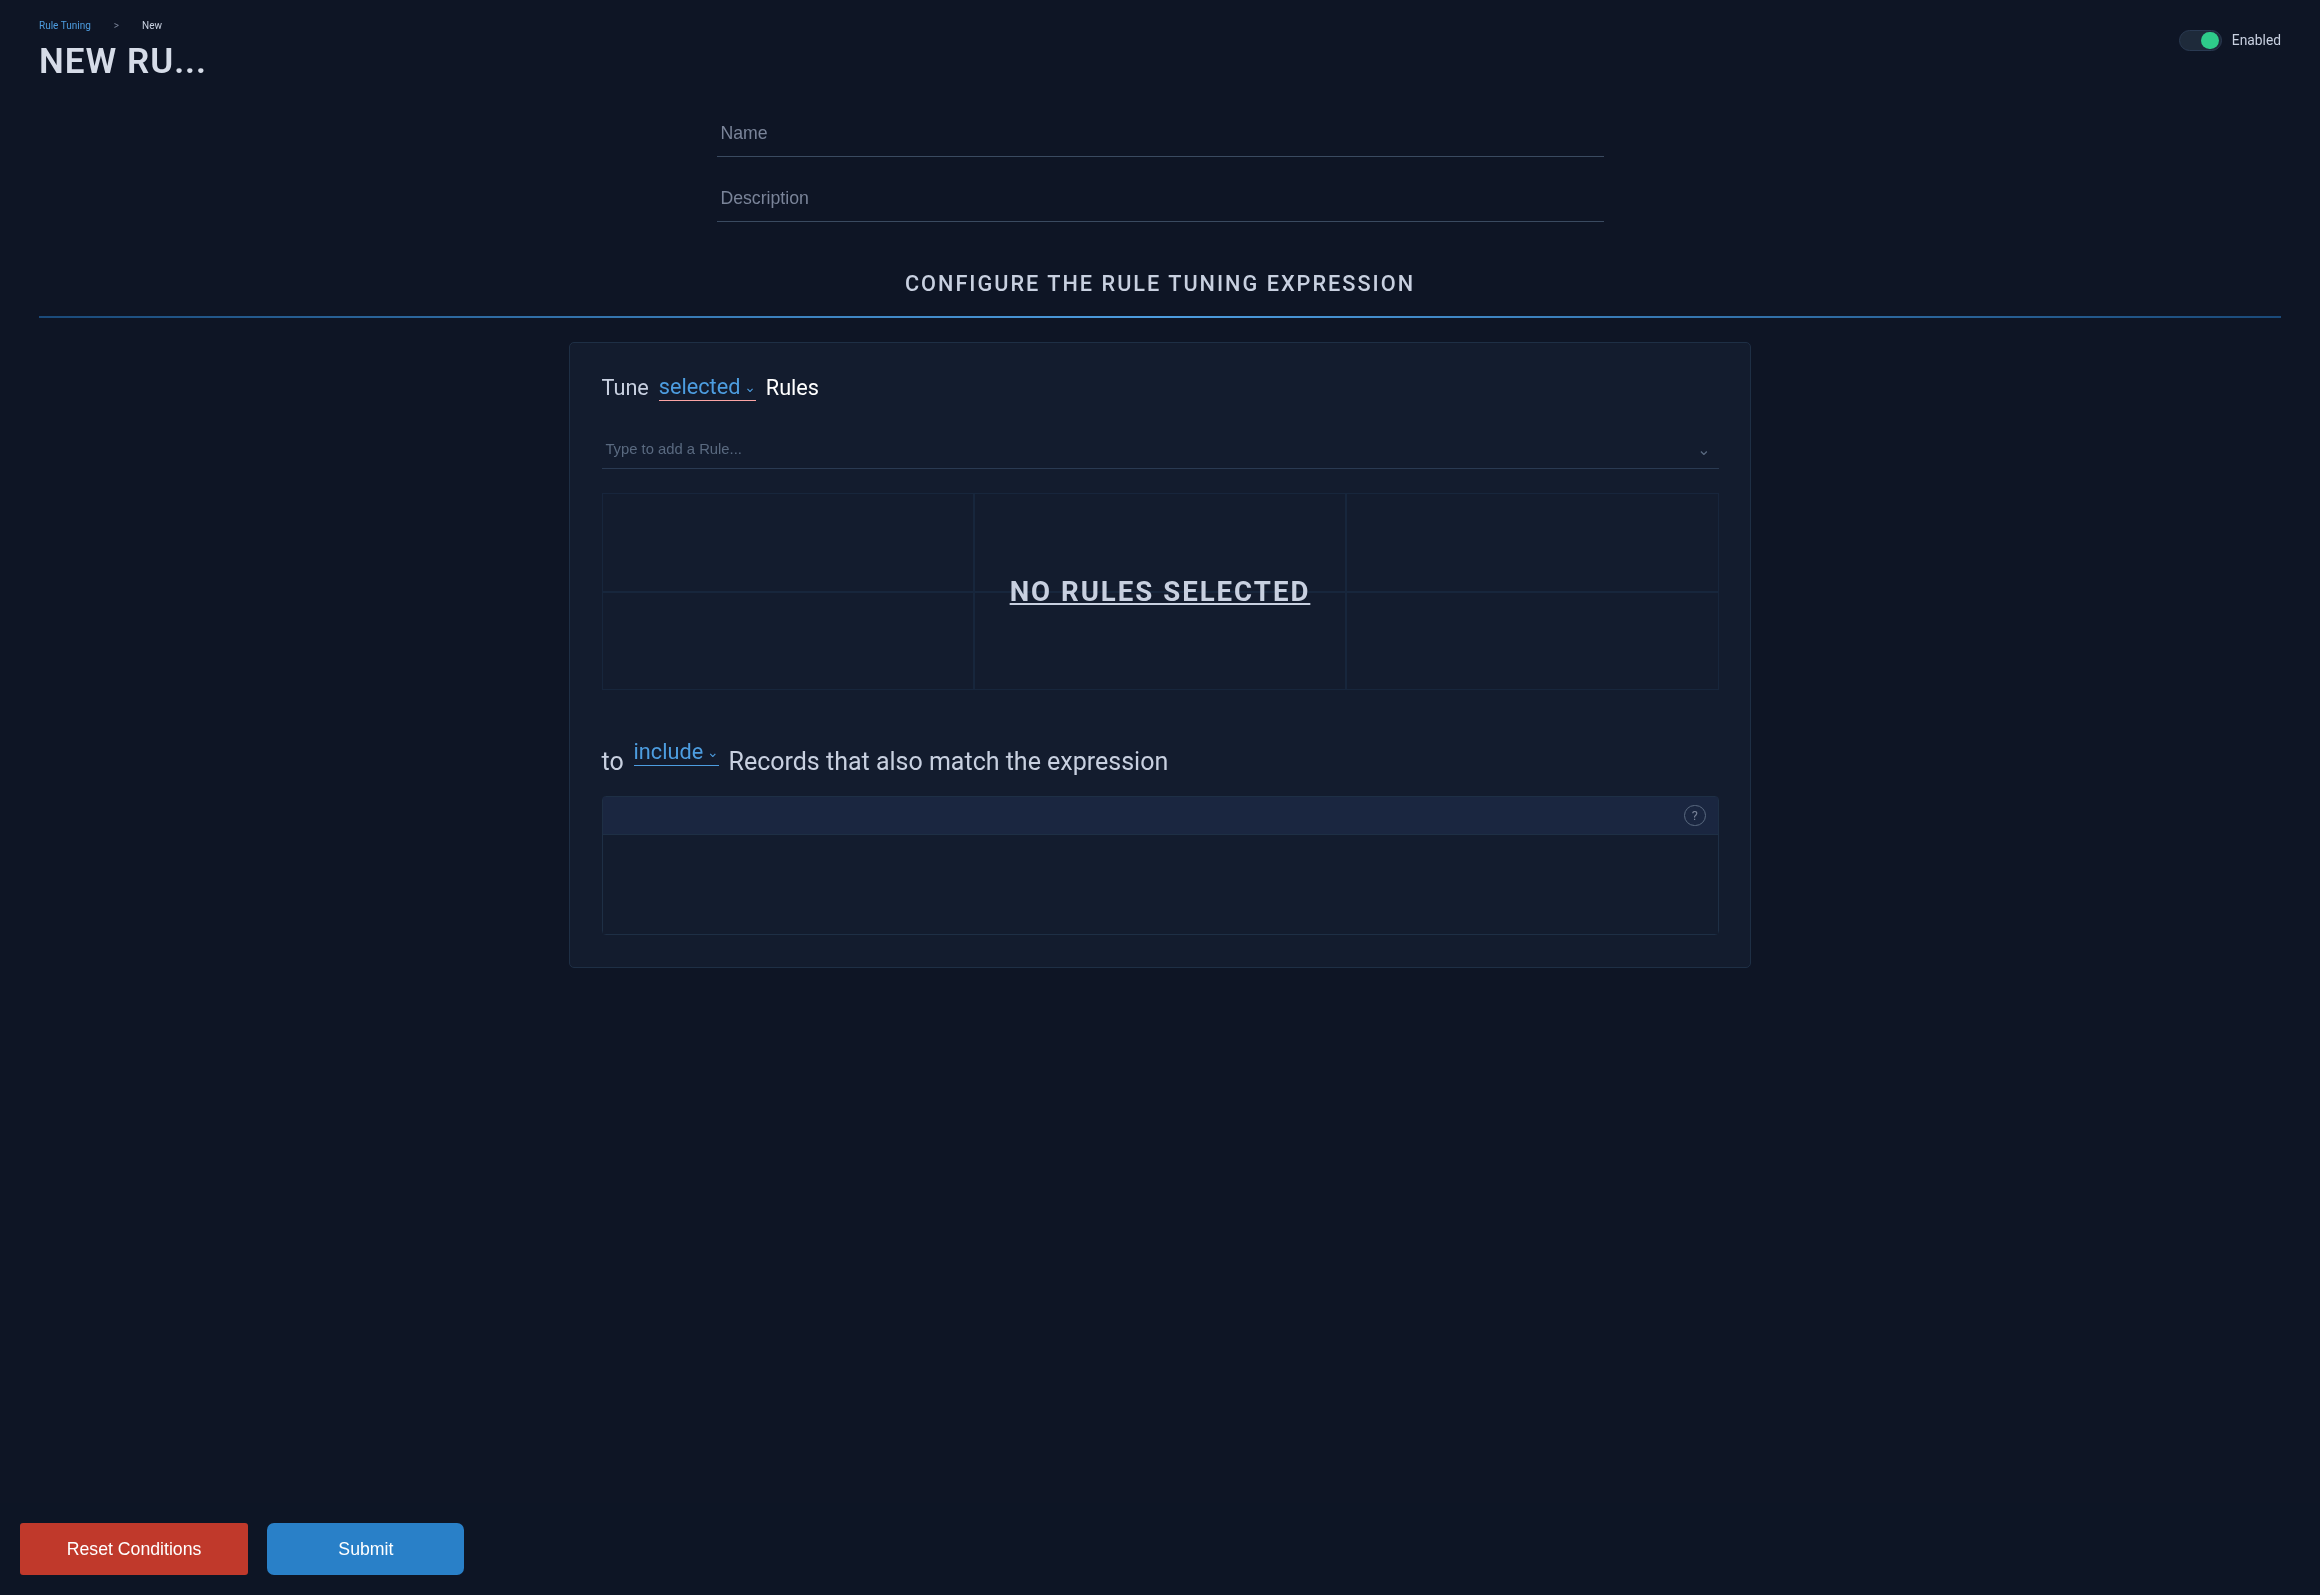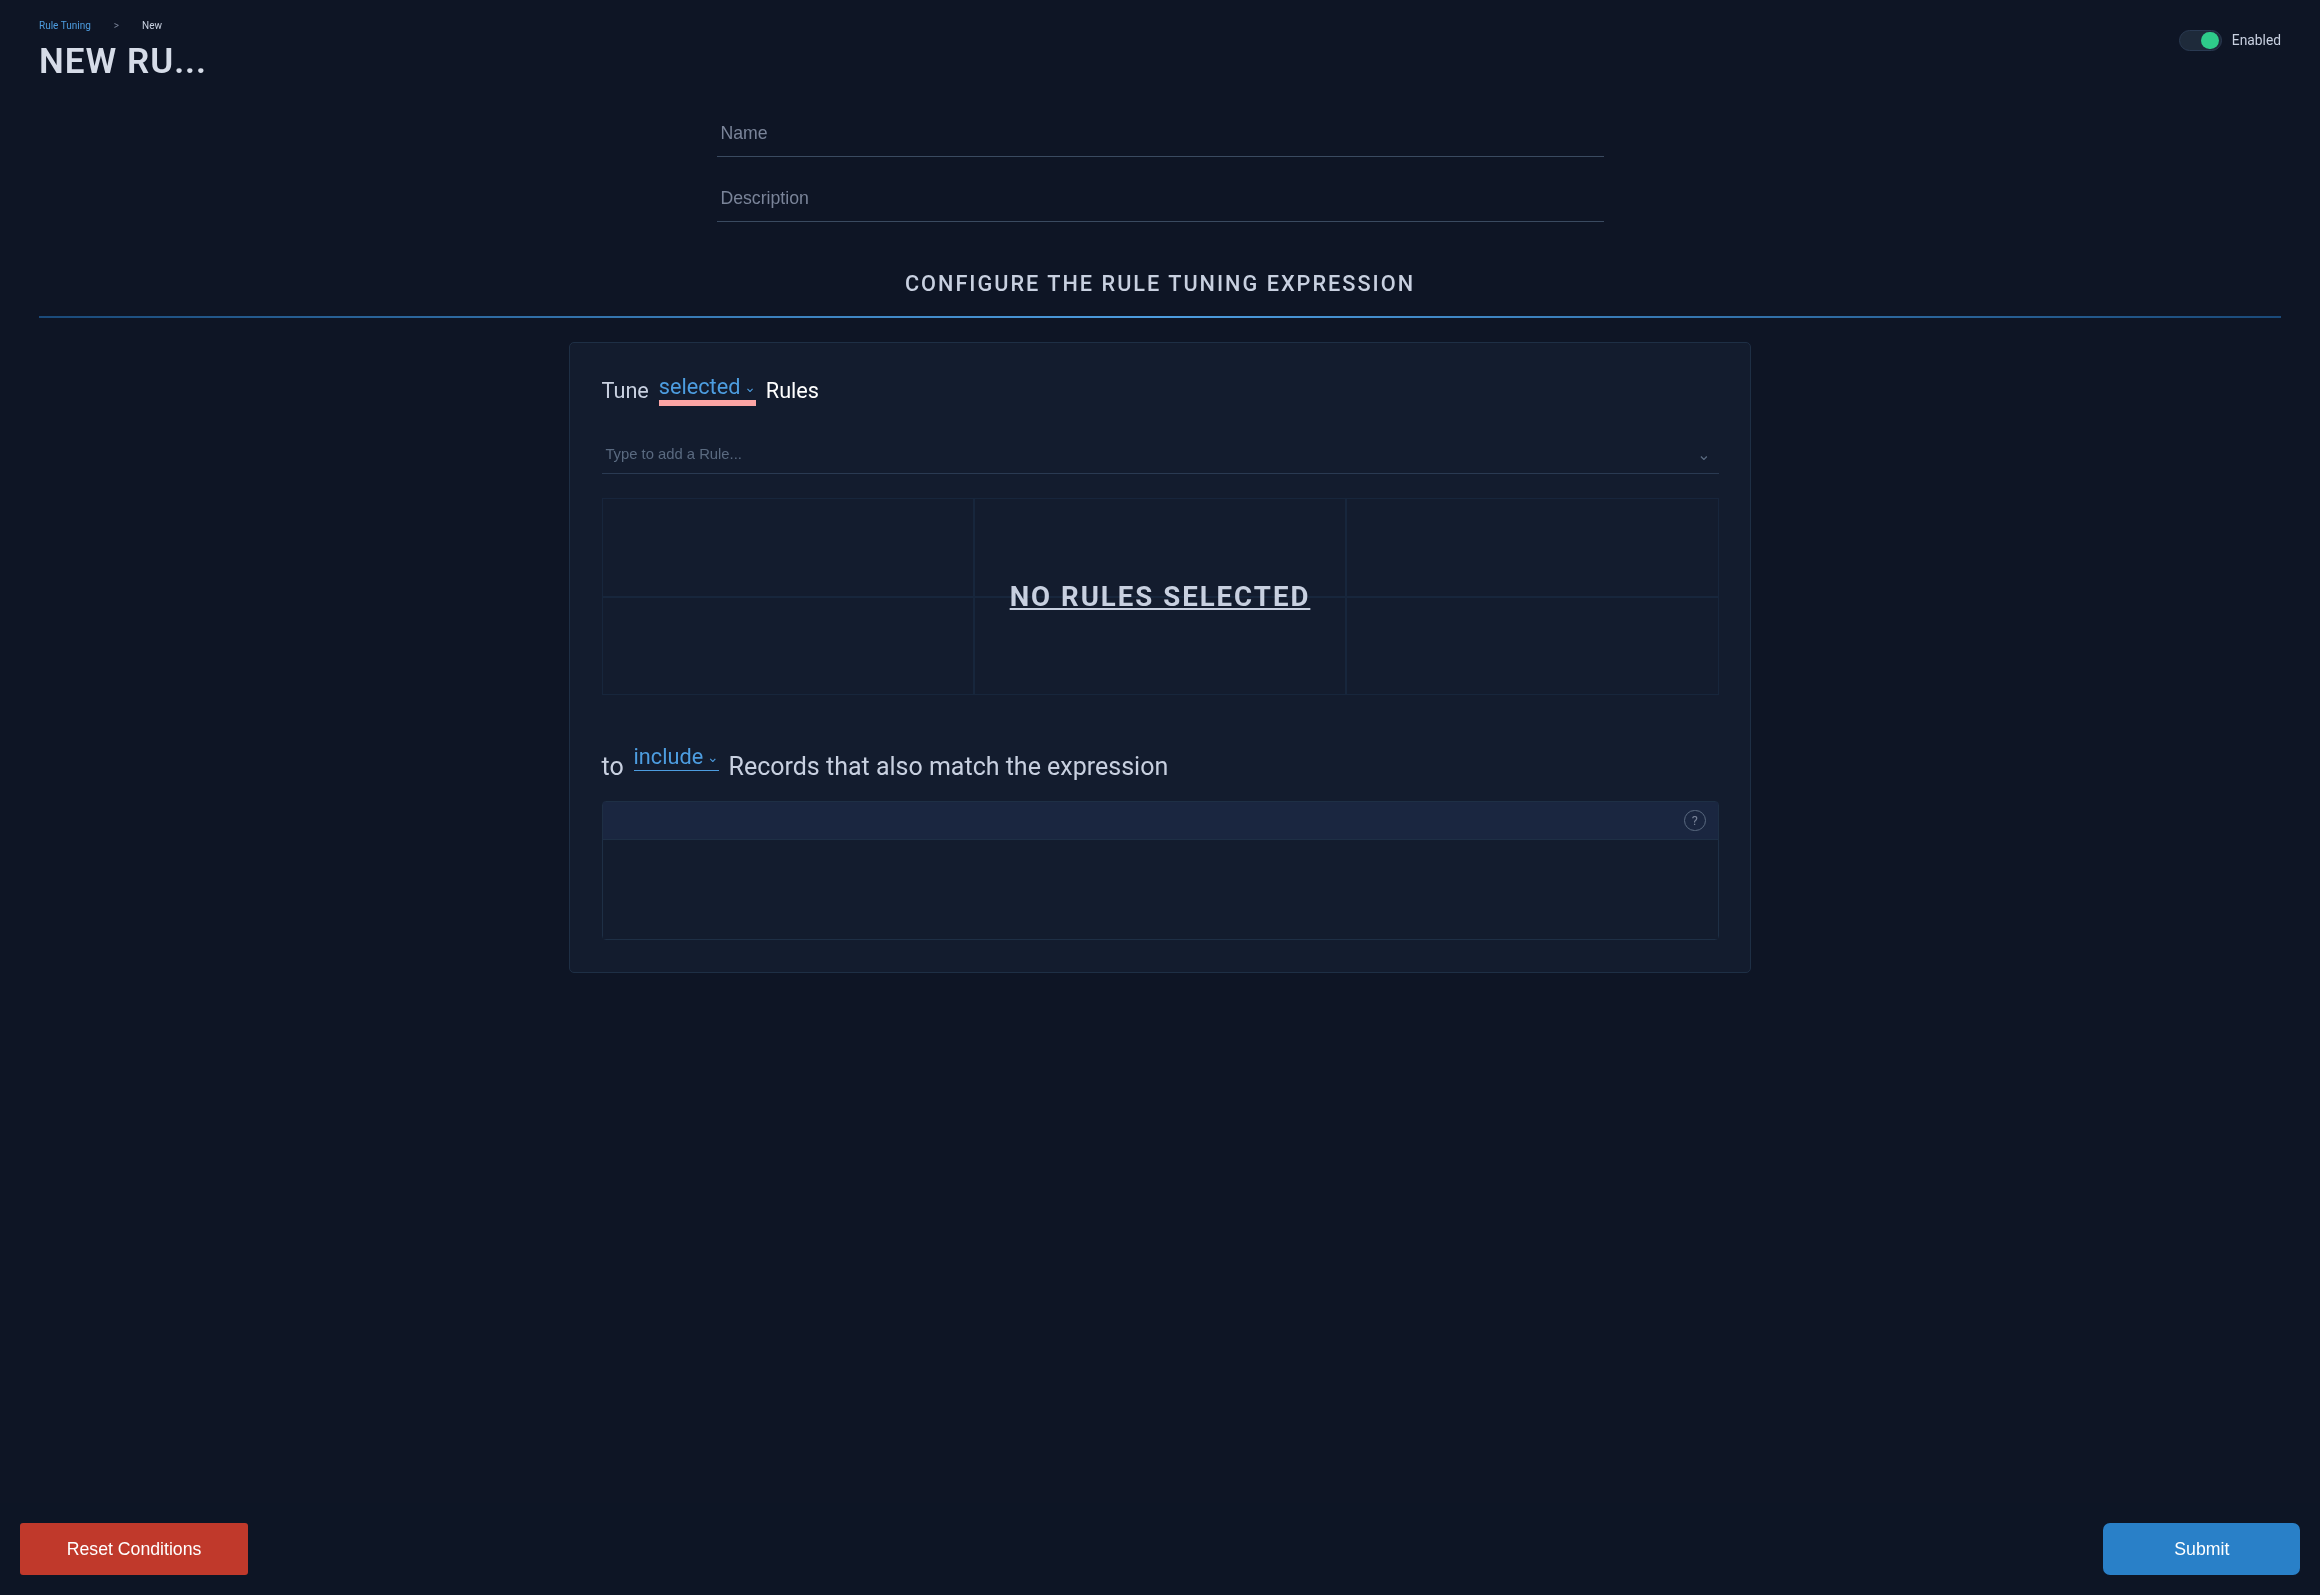--- a/index.html
+++ b/index.html
@@ -159,21 +159,21 @@
       font-size: 21.7px;
       color: #c8d0e0;
     }
 
     .dropdown-trigger {
       display: flex;
       align-items: center;
       gap: 3.9px;
       color: #4d9de0;
       cursor: pointer;
-      border-bottom: 6px solid #fca5a5;
+      border-bottom: 1px solid #fca5a5;
       padding-bottom: 1px;
       font-size: 21.7px;
     }
 
     .chevron-icon {
       font-size: 13.8px;
       color: #4d9de0;
     }
 
     .rules-label {
@@ -308,22 +308,22 @@
       background: #131c2e;
     }
 
     
     .bottom-bar {
       position: fixed;
       bottom: 0;
       left: 0;
       right: 0;
       display: flex;
-      justify-content: space-between;
-      gap: 25px;
+      justify-content: flex-start;
+      gap: 19px;
       padding: 19.7px;
       background: rgba(14, 21, 37, 0.95);
       z-index: 100;
     }
 
     .btn-reset {
       background: #c0392b;
       color: #fff;
       border: none;
       border-radius: 3px;

